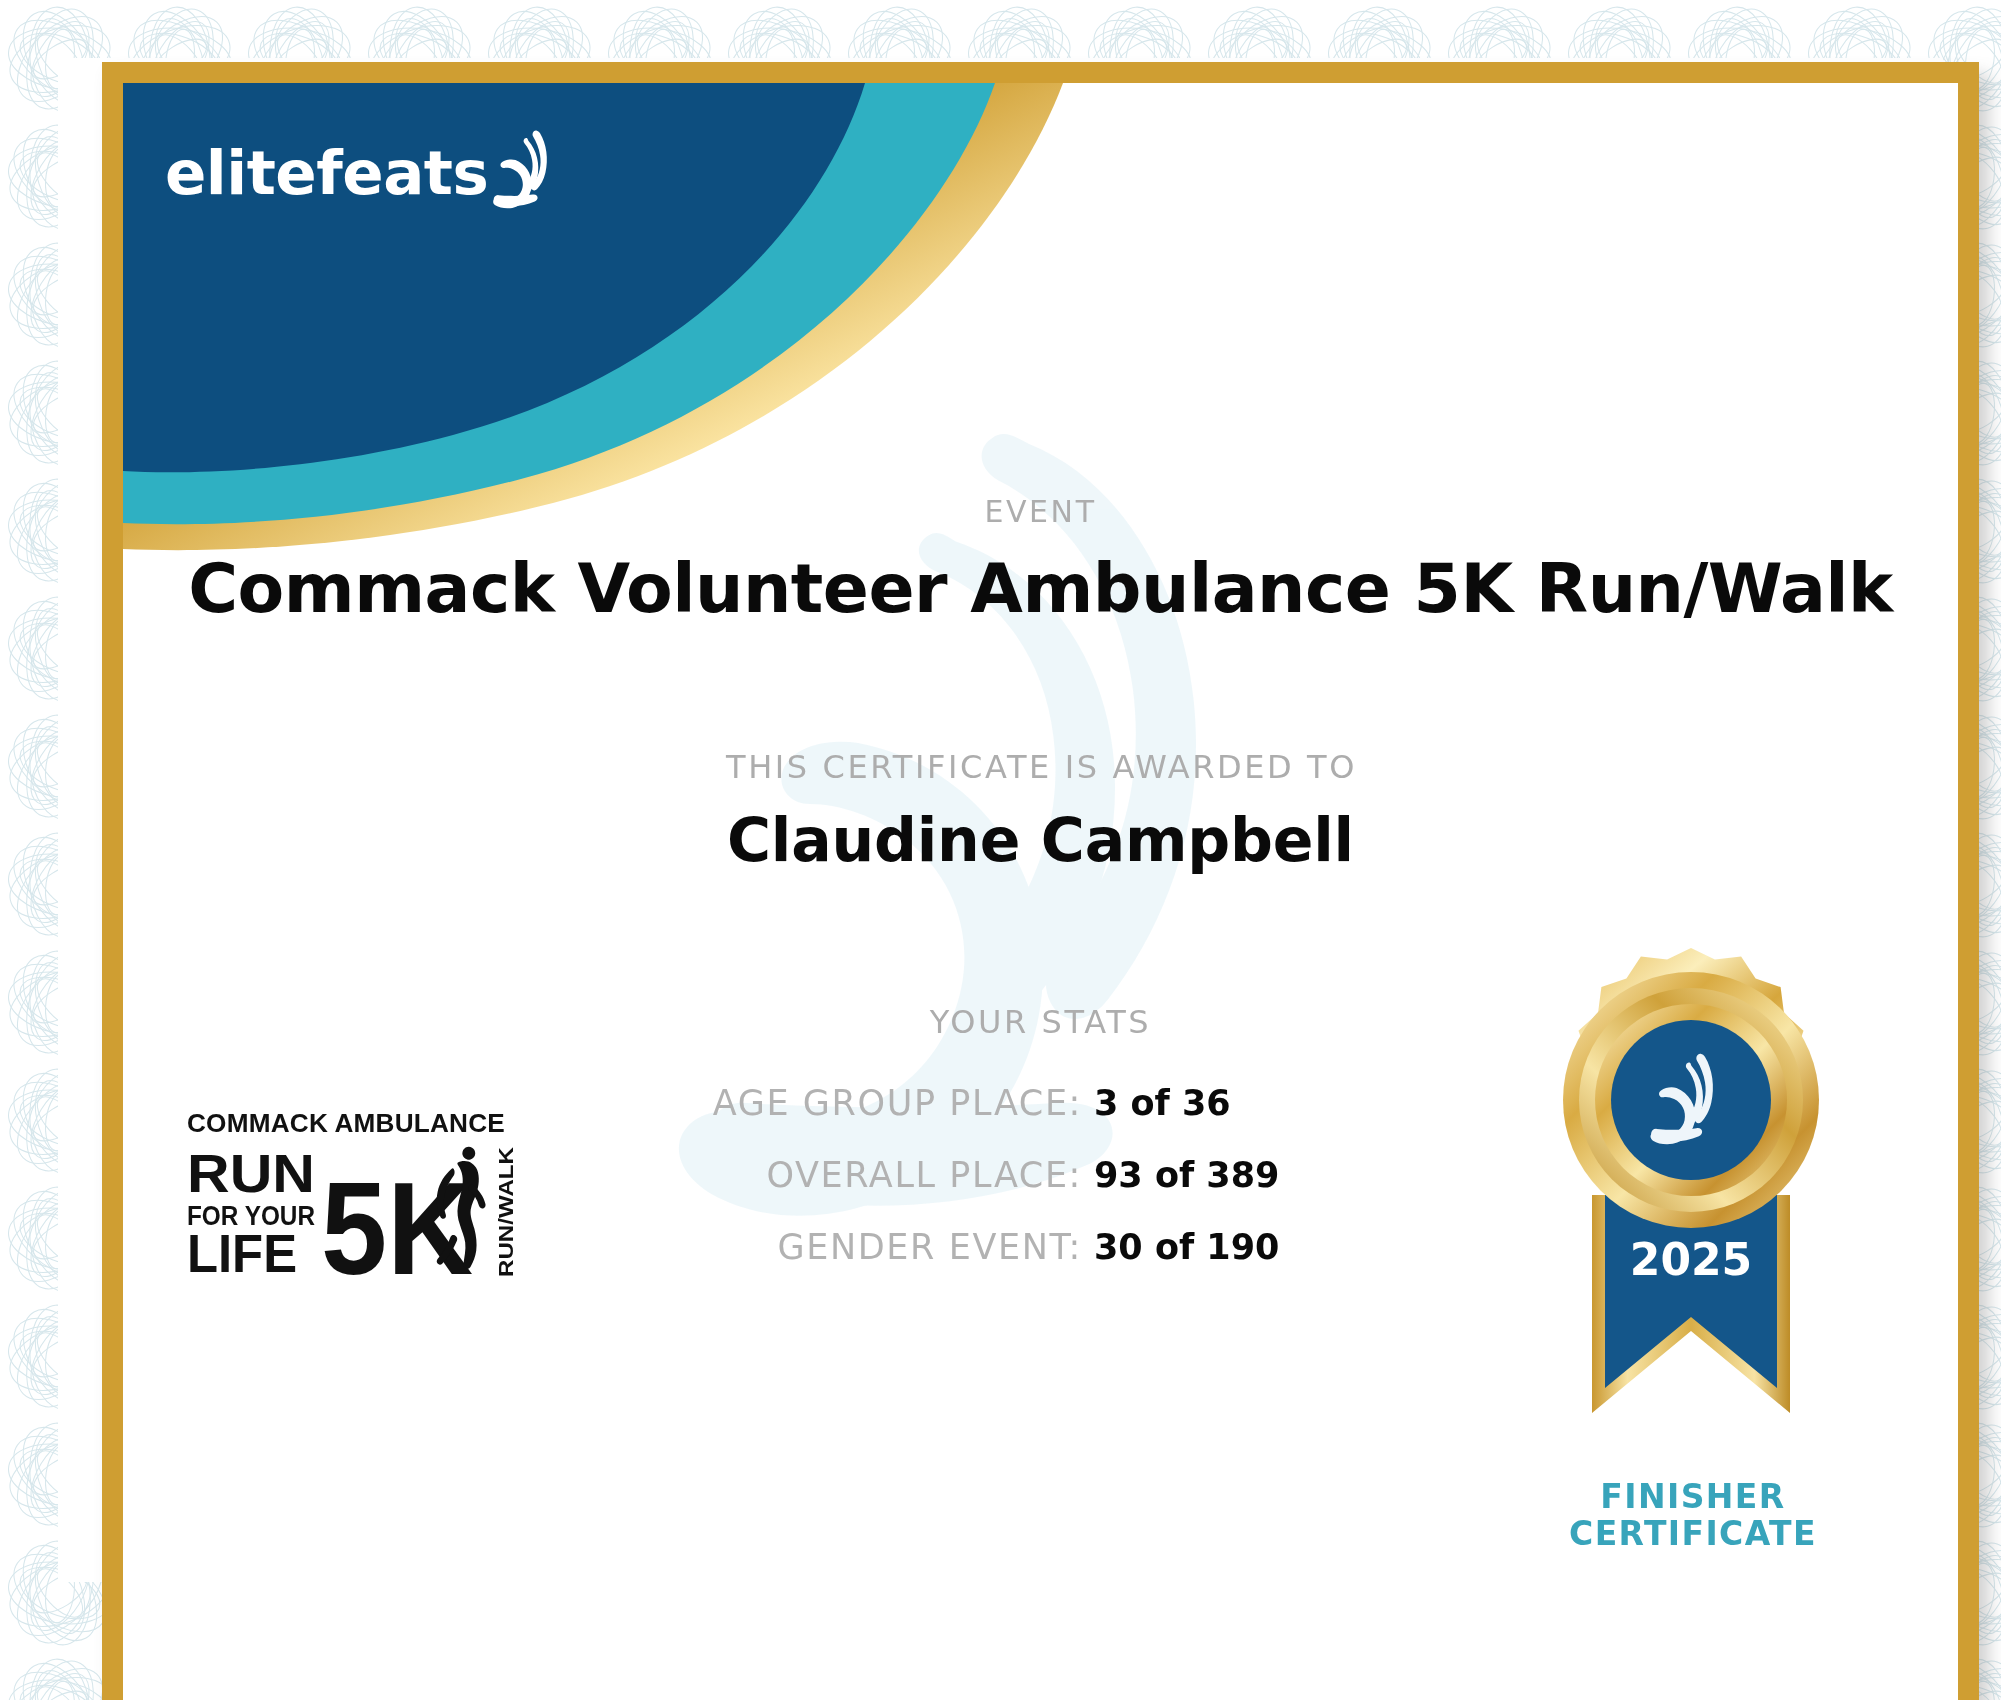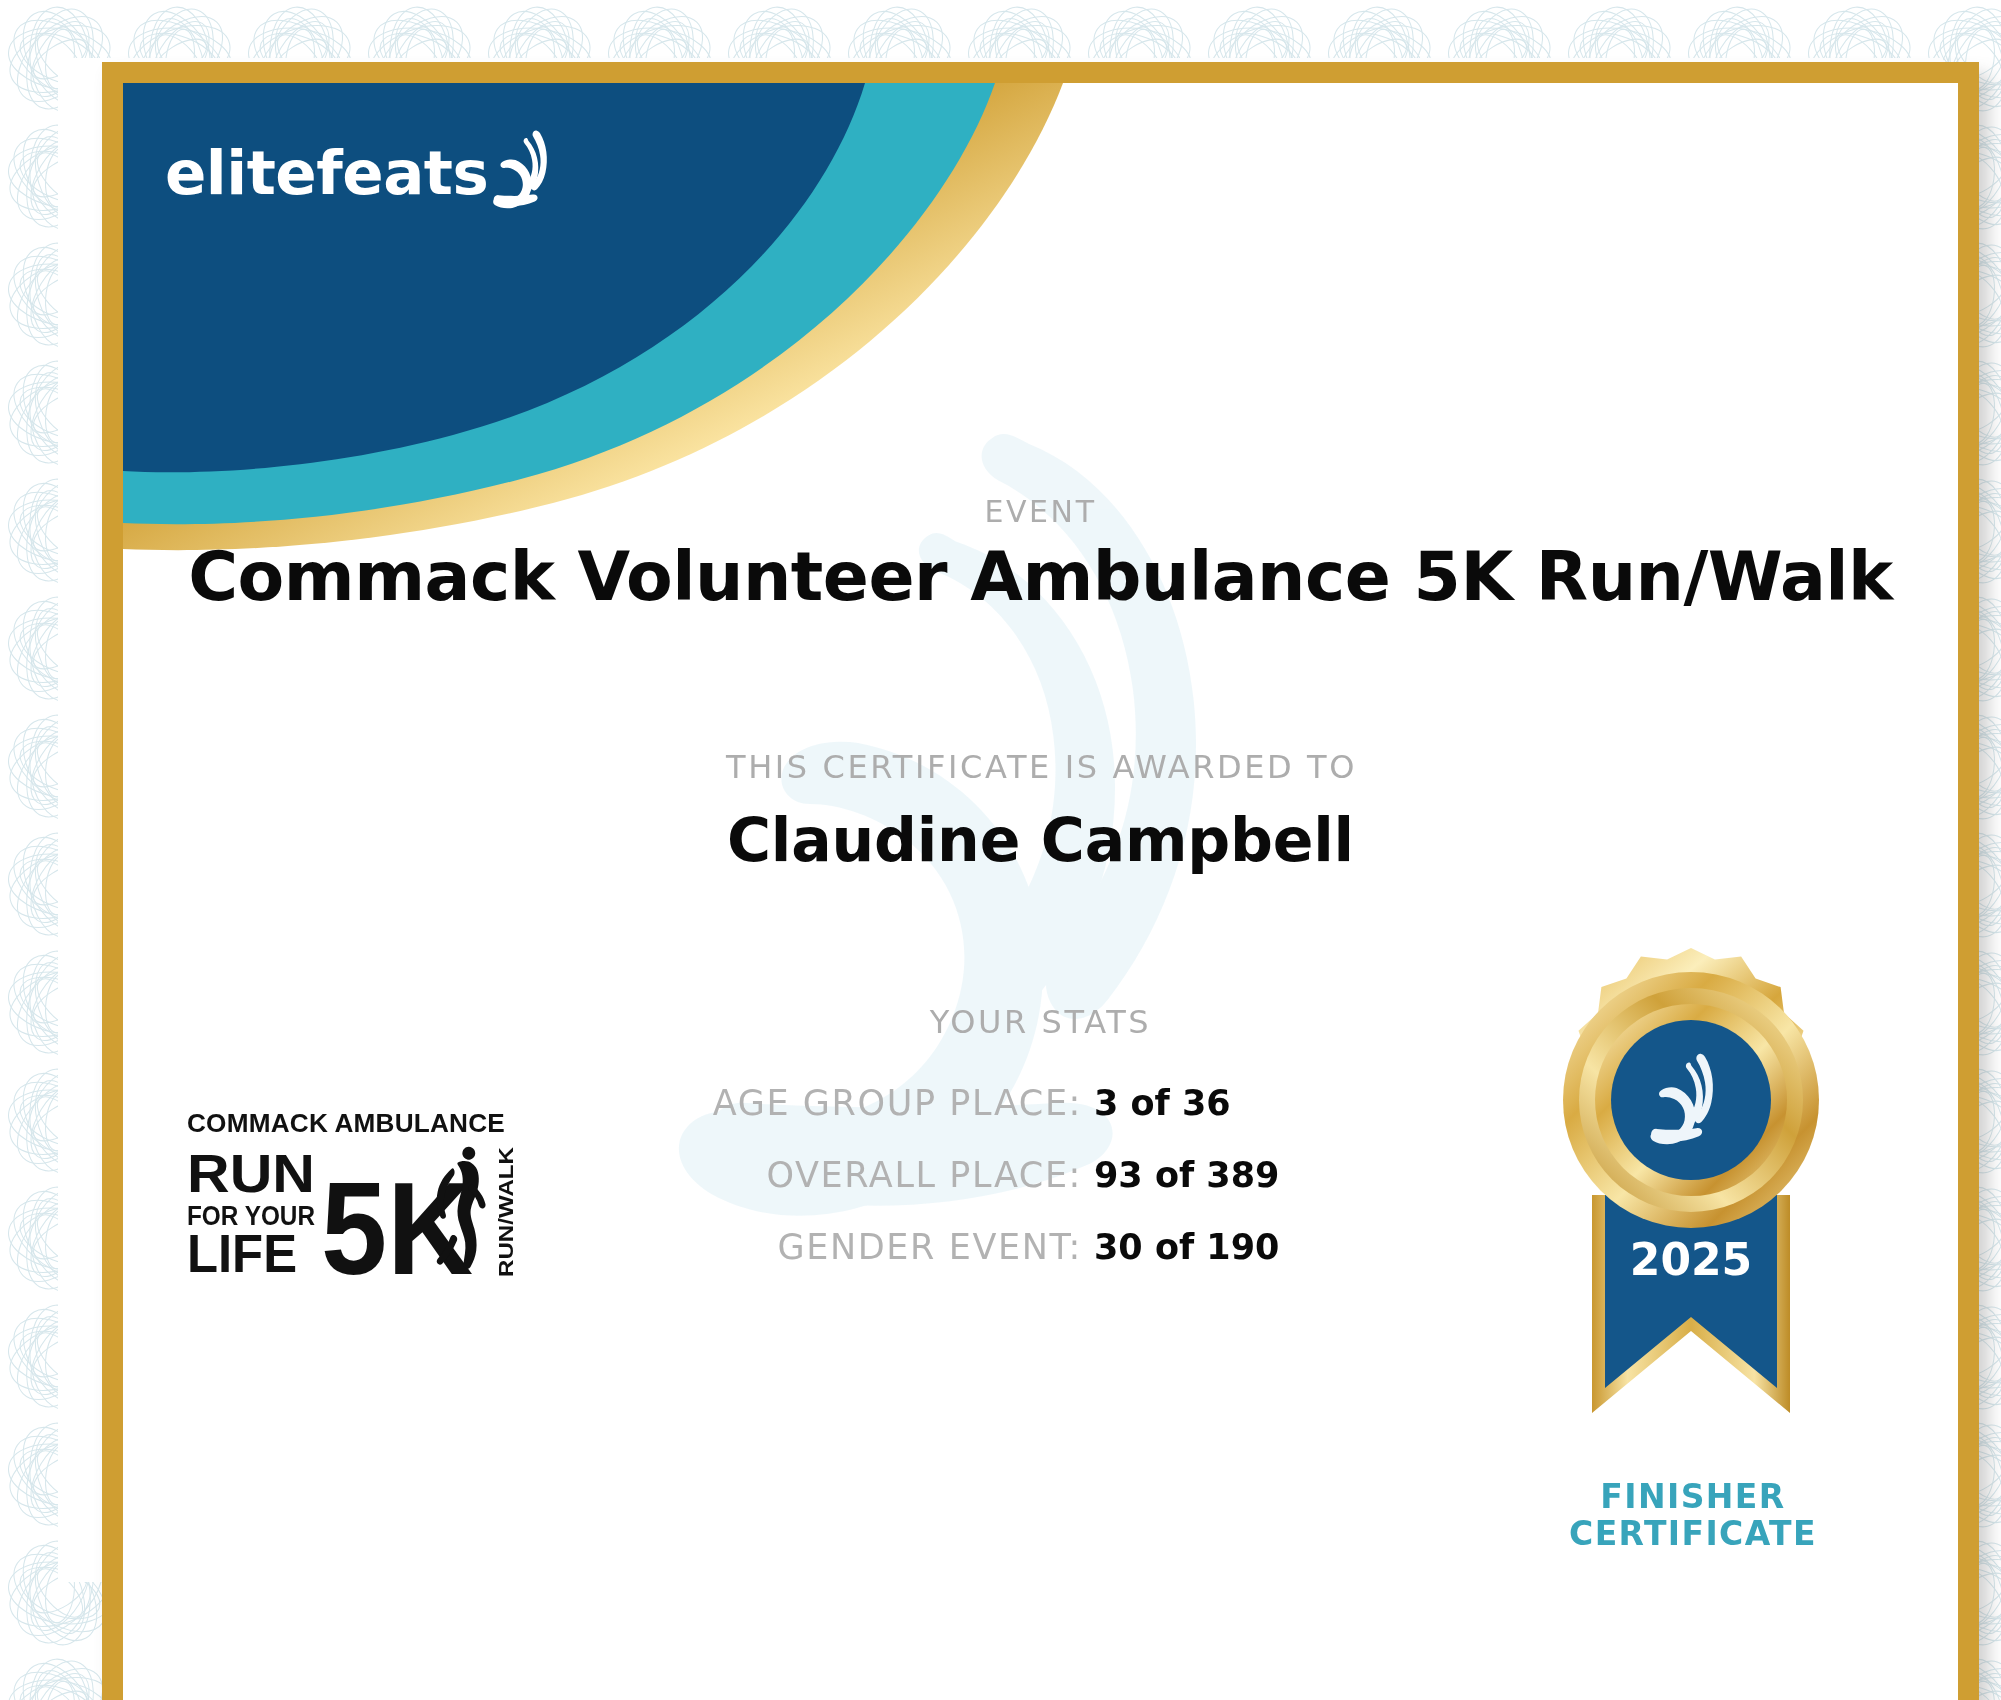--- a/index.html
+++ b/index.html
@@ -91,21 +91,21 @@
   #event-label {
     position: absolute;
     left: 0; right: 0;
     top: 411px;
     text-align: center;
     font-size: 30px;
   }
   #event-title {
     position: absolute;
     left: 0; right: 0;
-    top: 454px;
+    top: 466px;
     text-align: center;
     font-size: 68px;
     font-weight: 700;
     color: #0a0a0a;
     letter-spacing: -0.5px;
     font-family: "DejaVu Sans", sans-serif;
     white-space: nowrap;
   }
 
   #awarded-label {

